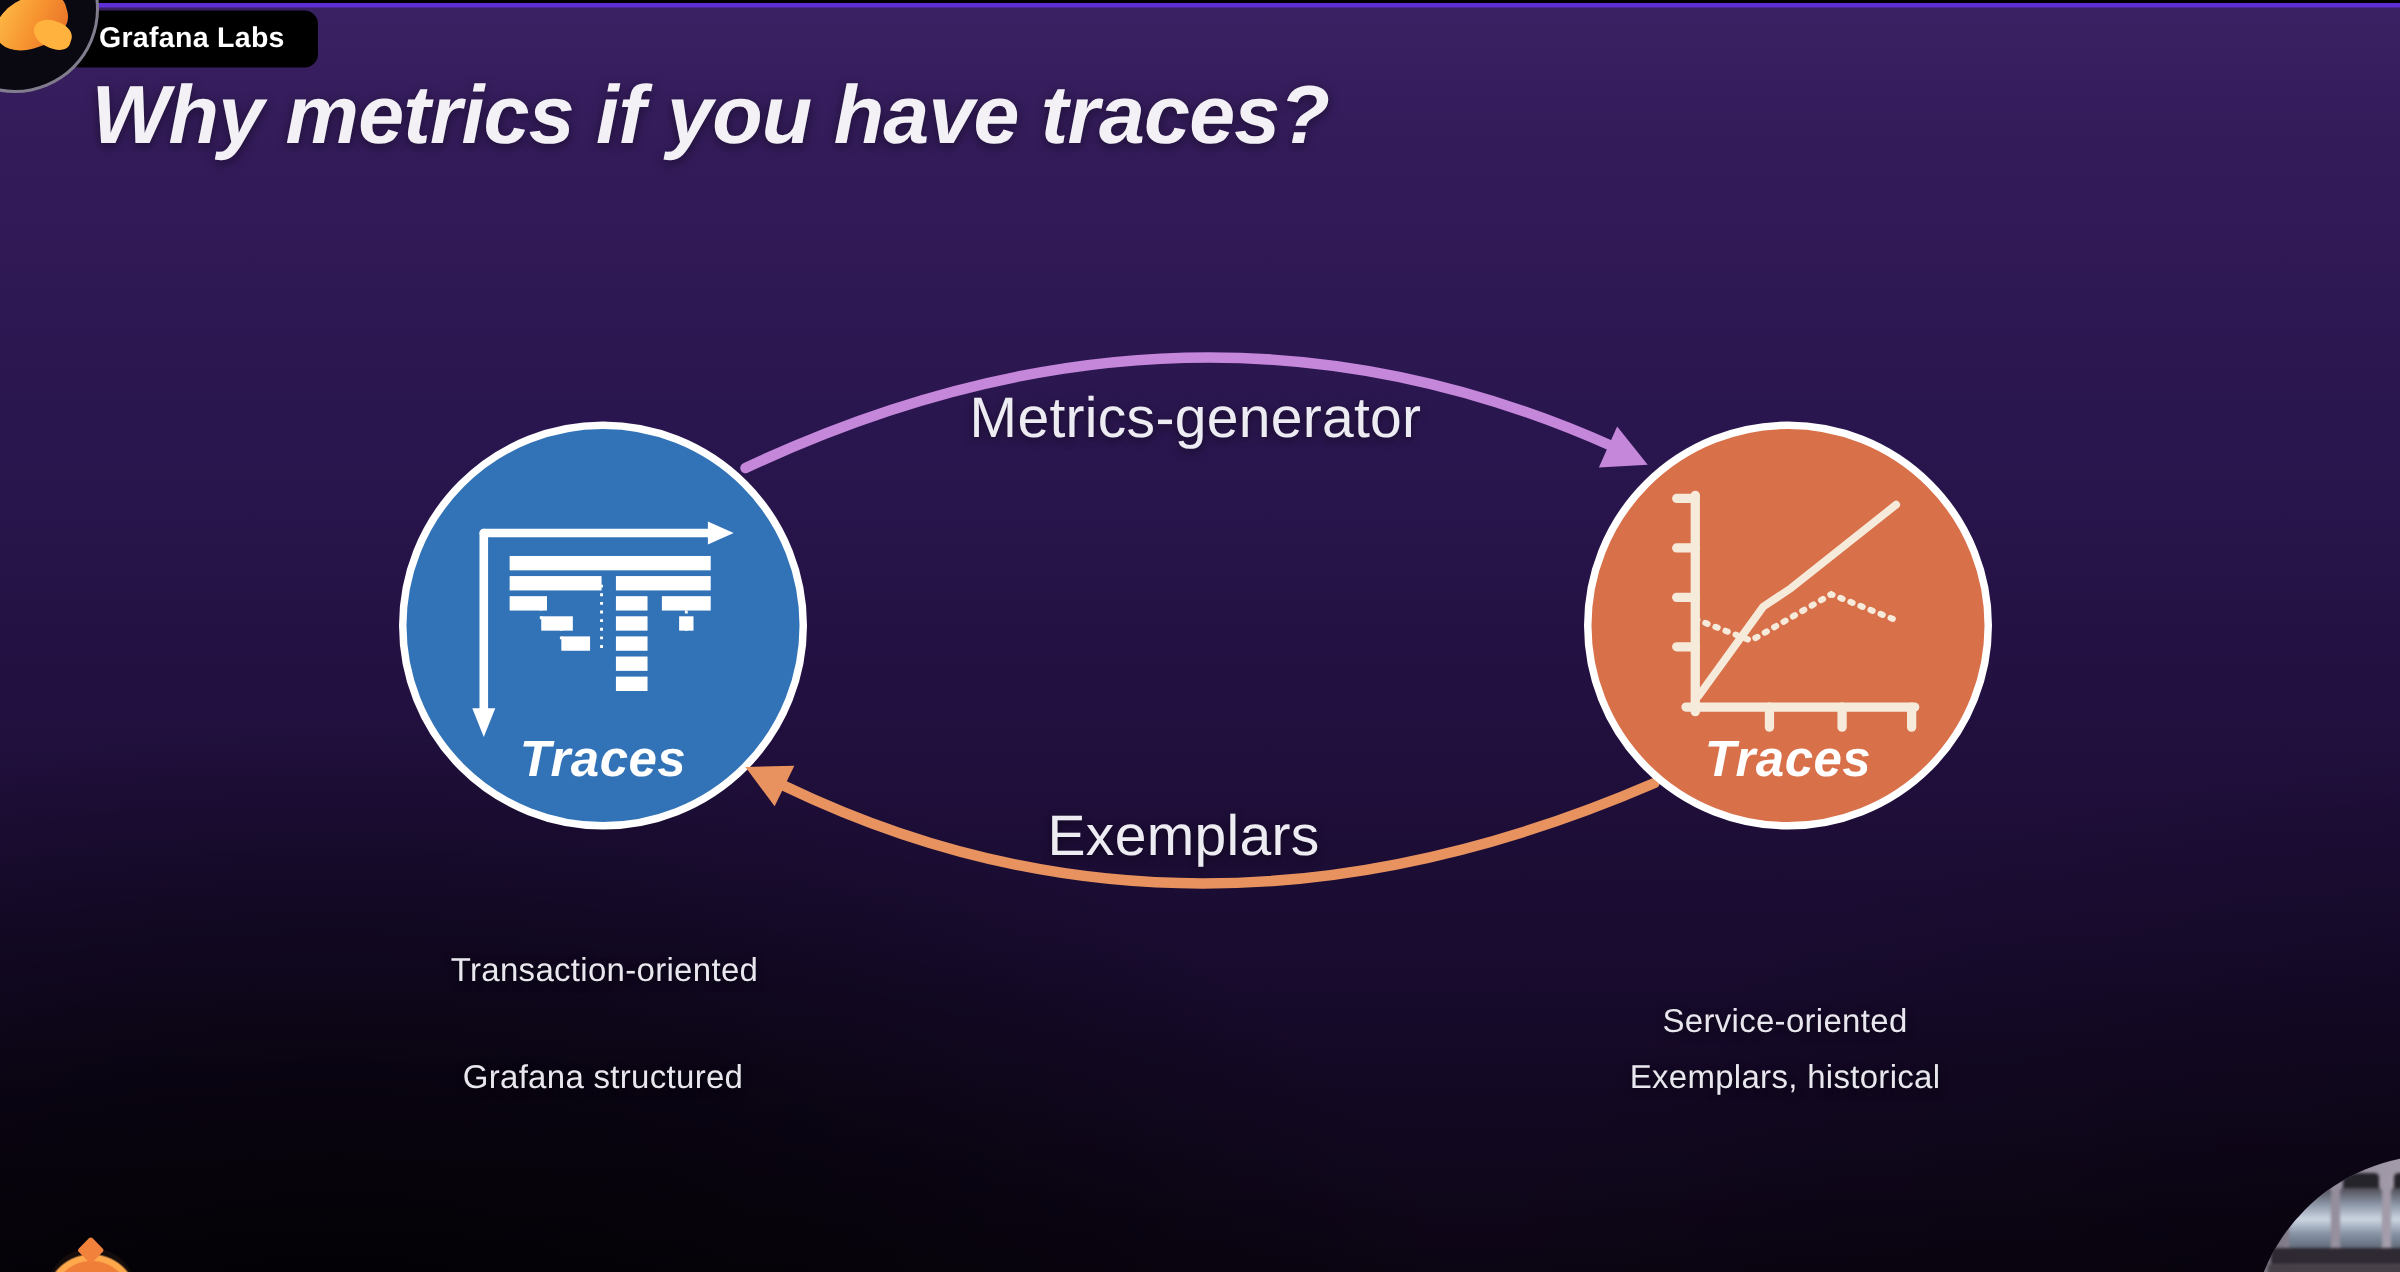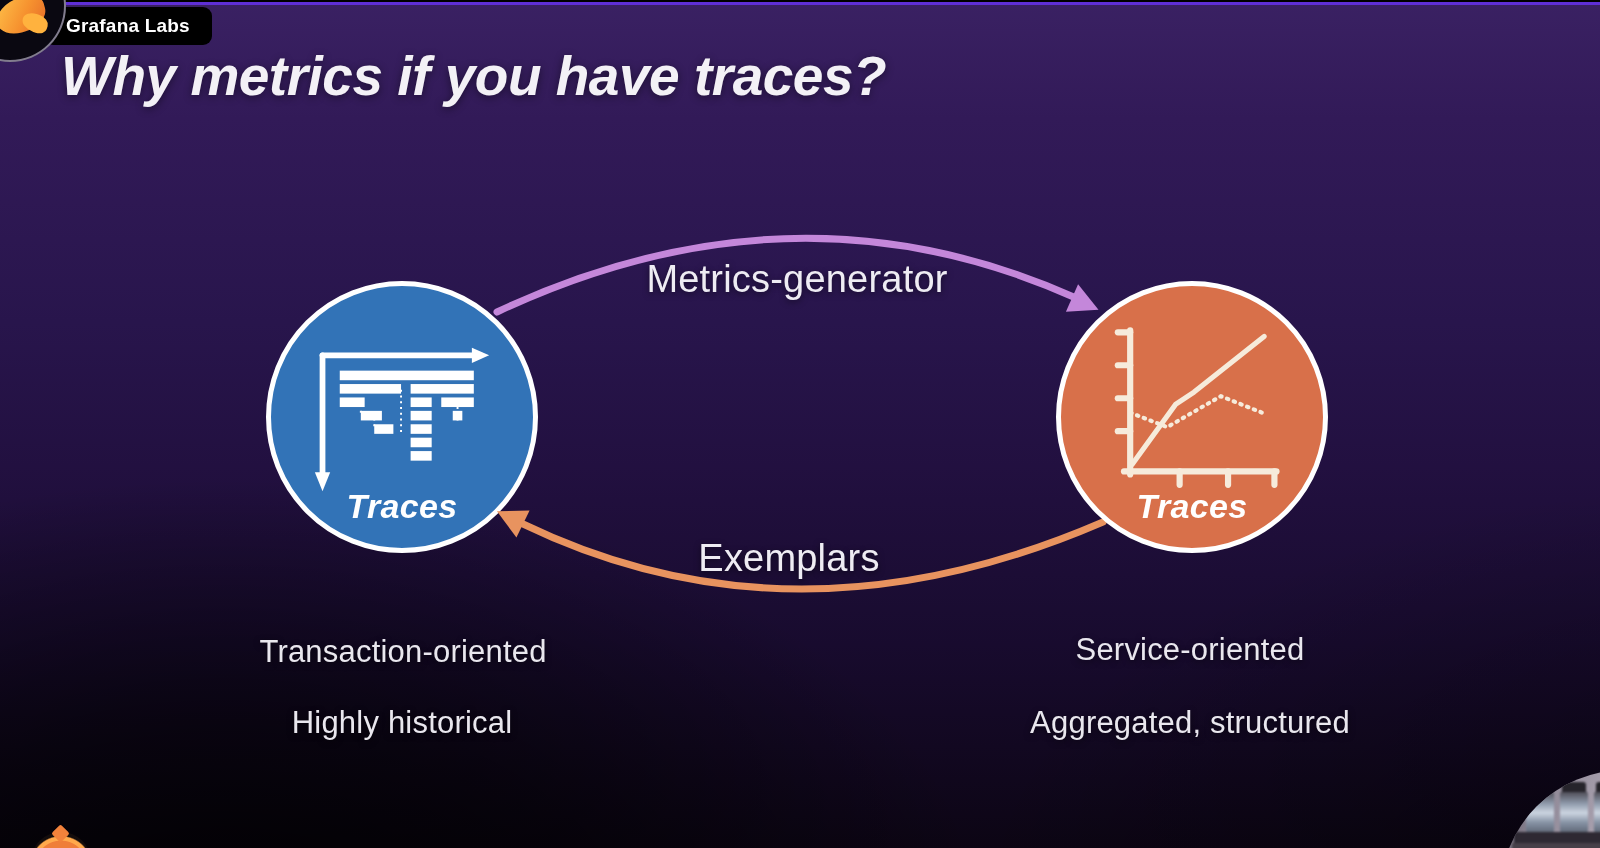--- a/index.html
+++ b/index.html
@@ -53,21 +53,21 @@
   .arrow-label{
     position:absolute;transform:translateX(-50%);z-index:4;
     color:#eeecf3;font-size:38px;letter-spacing:0.2px;white-space:nowrap;
     text-shadow:0 2px 6px rgba(0,0,0,0.5);
   }
   .arrow-label.top{left:797px;top:258px;}
   .arrow-label.bottom{left:789px;top:537px;}
 
   .col-text{
     position:absolute;transform:translateX(-50%);z-index:4;white-space:nowrap;
-    color:#e9e7ee;font-size:31px;letter-spacing:0.2px;
+    color:#e9e7ee;font-size:22px;letter-spacing:0.2px;
     text-shadow:0 2px 6px rgba(0,0,0,0.5);
   }
 
   
   .corner-logo{
     position:absolute;left:-46px;top:-50px;width:108px;height:108px;border-radius:50%;
     background:#0a0811;border:2px solid rgba(195,189,210,0.65);overflow:hidden;z-index:8;
   }
   .corner-logo .flame{
     position:absolute;left:40px;top:46px;width:50px;height:34px;
@@ -185,23 +185,23 @@
     <div class="node-label">Traces</div>
   </div>
 
   <div class="arrowhead purple"></div>
   <div class="arrowhead orange"></div>
 
   <div class="arrow-label top">Metrics-generator</div>
   <div class="arrow-label bottom">Exemplars</div>
 
   <div class="col-text" style="left:403px;top:634px;">Transaction-oriented</div>
-  <div class="col-text" style="left:402px;top:705px;">Highly historical</div>
-  <div class="col-text" style="left:1190px;top:632px;">Service-oriented</div>
-  <div class="col-text" style="left:1190px;top:705px;">Aggregated, structured</div>
+  <div class="col-text" style="left:402px;top:705px;">Grafana structured</div>
+  <div class="col-text" style="left:1190px;top:668px;">Service-oriented</div>
+  <div class="col-text" style="left:1190px;top:705px;">Exemplars, historical</div>
 
   <div class="bottom-flame"></div>
 
   <div class="webcam">
     <div class="webcam-inner">
       <div class="jar j1"></div>
       <div class="jar j2"></div>
       <div class="jar j3"></div>
       <div class="shelf"></div>
       <div class="under-shelf"></div>

